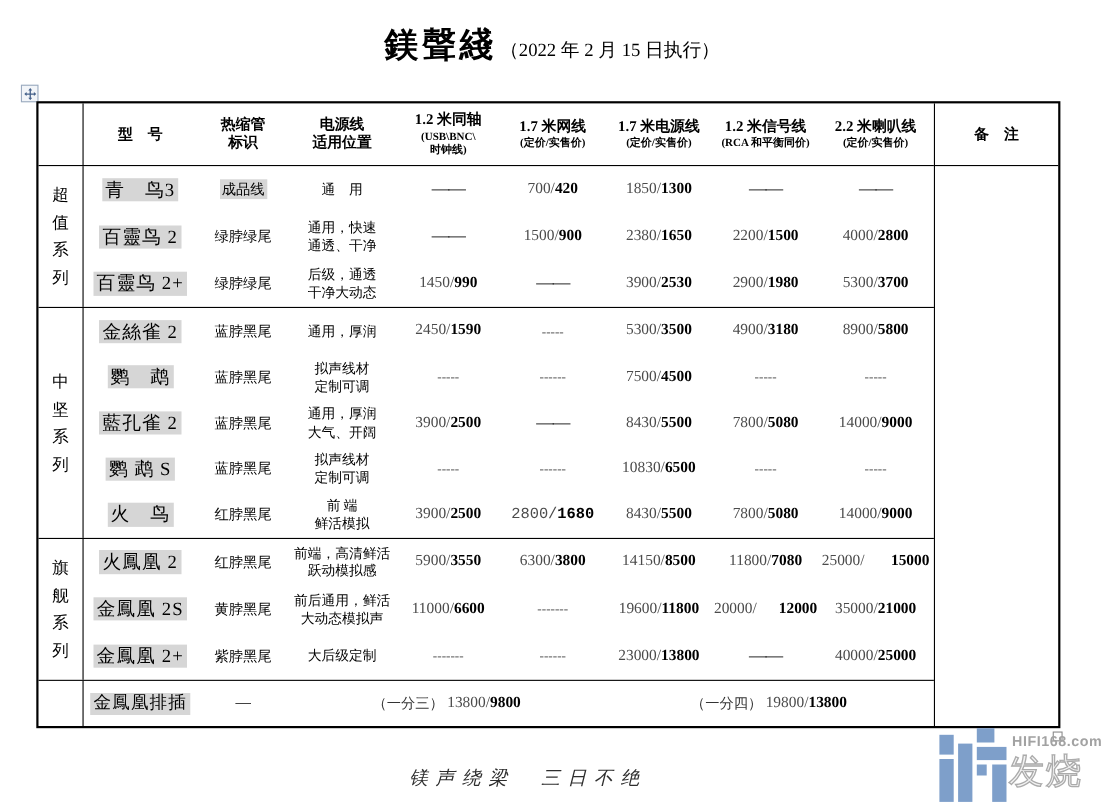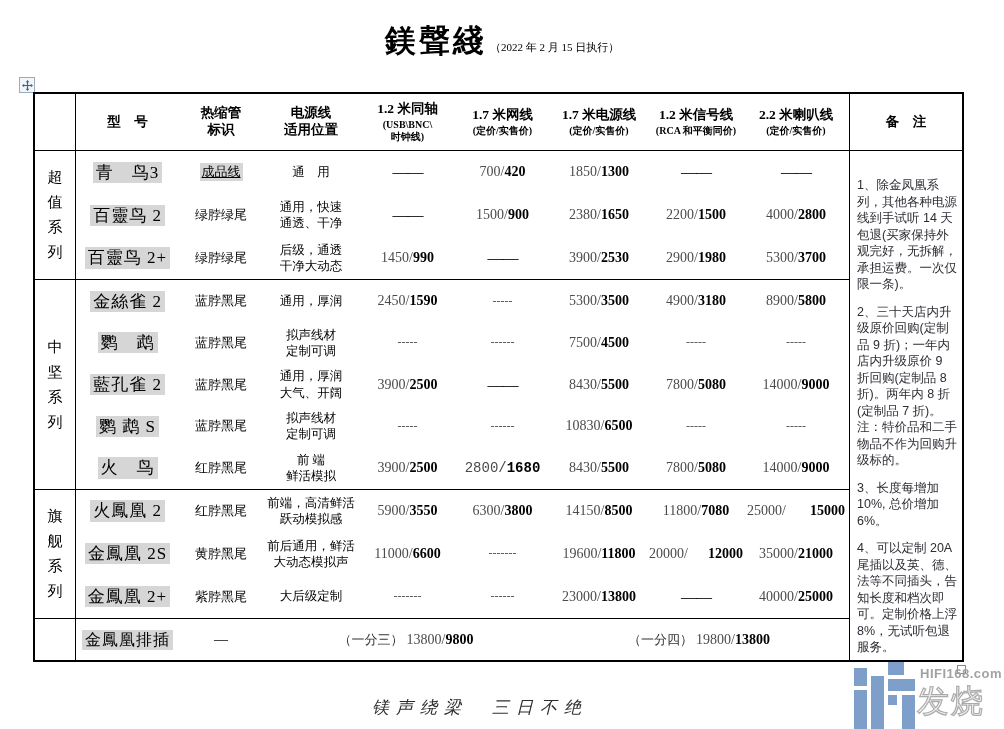--- a/index.html
+++ b/index.html
@@ -5,21 +5,21 @@
   html,body{margin:0;padding:0;}
   body{
     width:1004px;height:729px;position:relative;background:#ffffff;
     font-family:"Liberation Serif","DejaVu Serif",serif;color:#000;
     overflow:hidden;
   }
   
   .title-row{position:absolute;top:20px;left:0;width:100%;display:flex;justify-content:center;align-items:baseline;}
   .brand{font-size:31px;font-weight:bold;letter-spacing:3px;}
   .rest{font-size:27px;letter-spacing:1px;}
-  .date{font-size:11px;margin-left:3px;}
+  .date{font-size:17px;margin-left:3px;}
   
   .table-wrap{position:absolute;left:33px;top:92px;width:931px;height:570px;
     border:2px solid #000;box-sizing:border-box;display:flex;background:#fff;}
   .main{width:814px;display:flex;flex-direction:column;box-sizing:border-box;}
   .remarks-col{flex:1;border-left:1.5px solid #000;box-sizing:border-box;display:flex;flex-direction:column;}
   .header-row{height:57px;flex:0 0 57px;display:flex;border-bottom:1.5px solid #000;box-sizing:border-box;}
   .series-hole{width:41px;height:100%;border-right:1.5px solid #000;box-sizing:border-box;flex:0 0 41px;}
   .hcell{display:flex;flex-direction:column;align-items:center;justify-content:center;height:100%;box-sizing:border-box;}
   .hlabel{font-weight:bold;font-size:13.5px;white-space:pre-line;text-align:center;line-height:1.25;}
   .hsub{font-weight:bold;font-size:10px;white-space:pre-line;text-align:center;line-height:1.2;margin-top:1px;}
@@ -121,21 +121,21 @@
             <span>超</span>
             <span>值</span>
             <span>系</span>
             <span>列</span>
           </div>
           <div class="group-body">
             <div class="data-row">
               <div class="cell" style="width: 103px;">
                 <span class="model-name">青　鸟3</span>
               </div>
-              <div class="cell" style="width: 84px; text-decoration: underline;">
+              <div class="cell" style="width: 84px;">
                 <span class="tube hl">成品线</span>
               </div>
               <div class="cell" style="width: 96px;">
                 <span class="pos">通　用</span>
               </div>
               <div class="cell price" style="width: 97px;">
                 <span class="emdash">——</span>
               </div>
               <div class="cell price" style="width: 93px;">
                 <span class="p1">700/</span>
@@ -492,26 +492,20 @@
         </div>
         <div class="cell price" style="width: 300px;">
           <span class="strip-label">（一分四）</span>
           <span class="p1">19800/</span>
           <span class="p2">13800</span>
         </div>
       </div>
   </div>
   <div class="remarks-col">
     <div class="remarks-header">备　注</div>
-    <div class="remarks-body">
-        <p class="remark">1、除金凤凰系列，其他各种电源线到手试听 14 天包退(买家保持外观完好，无拆解，承担运费。一次仅限一条)。</p>
-        <p class="remark">2、三十天店内升级原价回购(定制品 9 折)；一年内店内升级原价 9 折回购(定制品 8 折)。两年内 8 折(定制品 7 折)。注：特价品和二手物品不作为回购升级标的。</p>
-        <p class="remark">3、长度每增加 10%, 总价增加 6%。</p>
-        <p class="remark">4、可以定制 20A 尾插以及英、德、法等不同插头，告知长度和档次即可。定制价格上浮 8%，无试听包退服务。</p>
-      </div>
   </div>
 </div>
 
 <div class="resize-handle"></div>
 
 <div class="slogan">镁声绕梁　三日不绝</div>
 
 <div class="wm">
   <div>
     <div class="blk" style="left:6px;top:12px;width:13px;height:18px;"></div>

